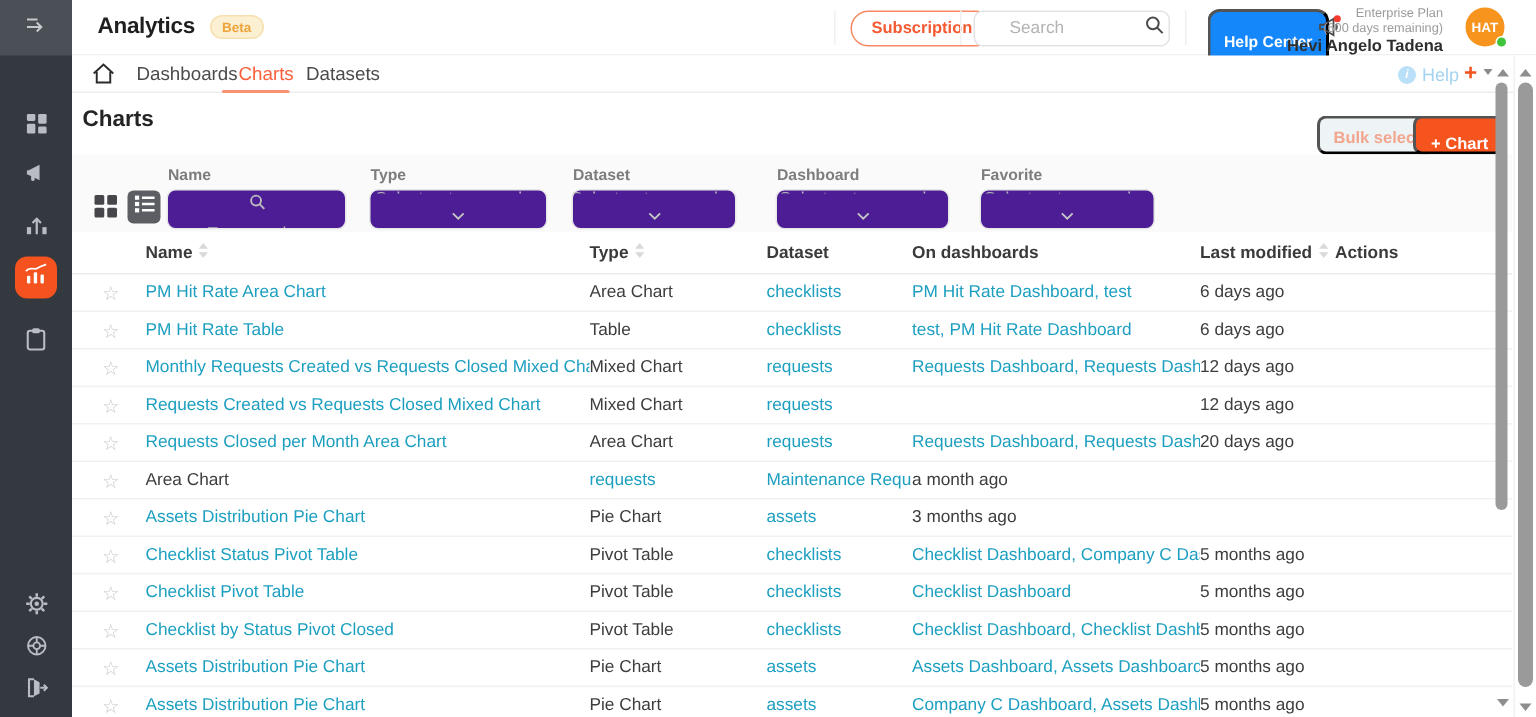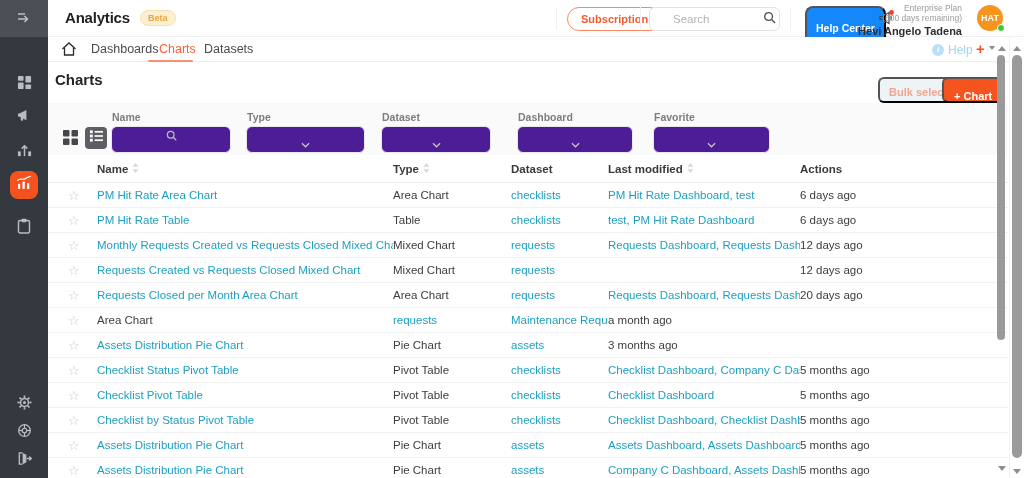--- a/index.html
+++ b/index.html
@@ -368,20 +368,23 @@
           <span>Type</span>
           <span><svg width="7" height="10" viewBox="0 0 7 10">
               <path d="M3.5 0 L6.6 3.8 H0.4 Z" fill="#d9d9d9"></path>
               <path d="M3.5 10 L0.4 6.2 H6.6 Z" fill="#d9d9d9"></path>
             </svg></span>
         </div>
         <div class="hcell">
           <span>Dataset</span>
         </div>
         <div class="hcell">
+          <span>On dashboards</span>
+        </div>
+        <div class="hcell">
           <span>Last modified</span>
           <span><svg width="7" height="10" viewBox="0 0 7 10">
               <path d="M3.5 0 L6.6 3.8 H0.4 Z" fill="#d9d9d9"></path>
               <path d="M3.5 10 L0.4 6.2 H6.6 Z" fill="#d9d9d9"></path>
             </svg></span>
         </div>
         <div class="hcell">
           <span>Actions</span>
         </div>
       </div>
@@ -460,21 +463,21 @@
           <span class="star">☆</span>
           <div class="cell"><a class="lnk">Checklist Pivot Table</a></div>
           <div class="cell">Pivot Table</div>
           <div class="cell"><a class="lnk">checklists</a></div>
           <div class="cell"><a class="lnk">Checklist Dashboard</a></div>
           <div class="cell">5 months ago</div>
           <div class="cell"></div>
         </div>
         <div class="trow">
           <span class="star">☆</span>
-          <div class="cell"><a class="lnk">Checklist by Status Pivot Table</a></div>
+          <div class="cell"><a class="lnk">Checklist by Status Pivot Closed</a></div>
           <div class="cell">Pivot Table</div>
           <div class="cell"><a class="lnk">checklists</a></div>
           <div class="cell"><a class="lnk">Checklist Dashboard, Checklist Dashboard</a></div>
           <div class="cell">5 months ago</div>
           <div class="cell"></div>
         </div>
         <div class="trow">
           <span class="star">☆</span>
           <div class="cell"><a class="lnk">Assets Distribution Pie Chart</a></div>
           <div class="cell">Pie Chart</div>

